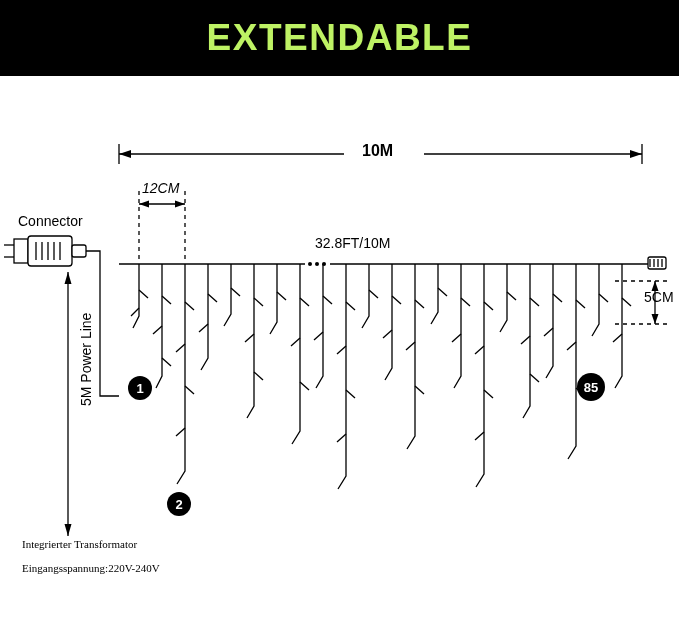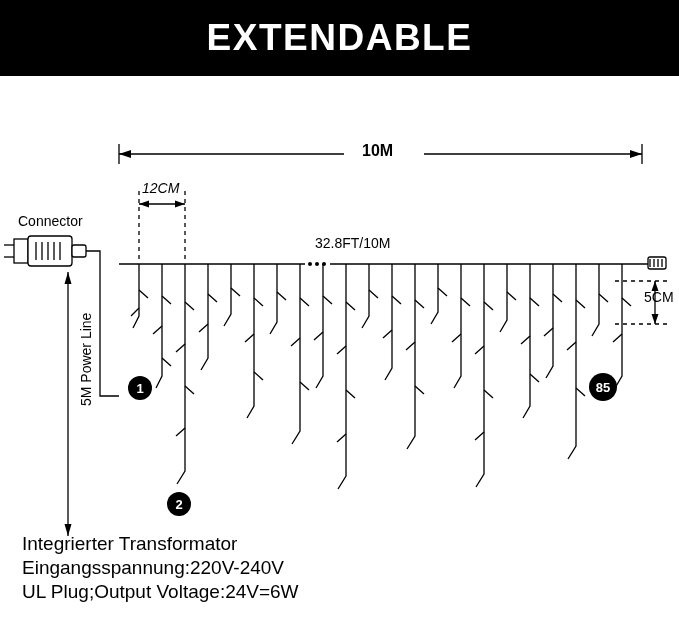--- a/index.html
+++ b/index.html
@@ -25,21 +25,21 @@
     left: 0;
     top: 0;
     width: 679px;
     height: 76px;
     background: #000000;
     display: flex;
     align-items: center;
     justify-content: center;
   }
   .banner-title {
-    color: #ffffff;
+    color: #bef264;
     font-size: 37px;
     font-weight: bold;
     letter-spacing: 1.5px;
     font-family: "Liberation Sans", sans-serif;
   }
   .diagram {
     position: absolute;
     left: 0;
     top: 76px;
     width: 550px;
@@ -82,23 +82,23 @@
     font-family: "Liberation Sans", sans-serif;
   }
   .badge-wide {
     width: 28px;
     height: 28px;
     font-size: 13px;
   }
   .spec {
     position: absolute;
     left: 22px;
-    font-size: 19px;
+    font-size: 11px;
     line-height: 24px;
-    font-family: Liberation Sans, sans-serif;
+    font-family: Liberation Serif, serif;
     color: #000000;
   }
 </style>
 </head>
 <body>
 
 <div id="root">
 
   <div class="banner">
     <div class="banner-title">EXTENDABLE</div>
@@ -258,20 +258,19 @@
 
     <div class="lbl lbl-bold" style="left:362px; top:66px;">10M</div>
     <div class="lbl" style="left:142px; top:104px;font-style:italic;">12CM</div>
     <div class="lbl" style="left:315px; top:159px;">32.8FT/10M</div>
     <div class="lbl" style="left:616px; top:213px;margin-left:28px;">5CM</div>
     <div class="lbl" style="left:18px; top:137px;">Connector</div>
     <div class="lbl lbl-vert" style="left:78px; top:330px;">5M Power Line</div>
 
     <div class="badge" style="left:128px; top:300px;">1</div>
     <div class="badge" style="left:167px; top:416px;">2</div>
-    <div class="badge badge-wide" style="left:589px; top:297px;text-align:center;">85</div>
+    <div class="badge badge-wide" style="left:577px; top:297px;text-align:center;">85</div>
 
     <div class="spec" style="top:456px;">Integrierter Transformator</div>
     <div class="spec" style="top:480px;">Eingangsspannung:220V-240V</div>
-    <div class="spec" style="top:504px;">UL Plug;Output Voltage:24V=6W</div>
 
   </div>
 </div>
 
 </body></html>

